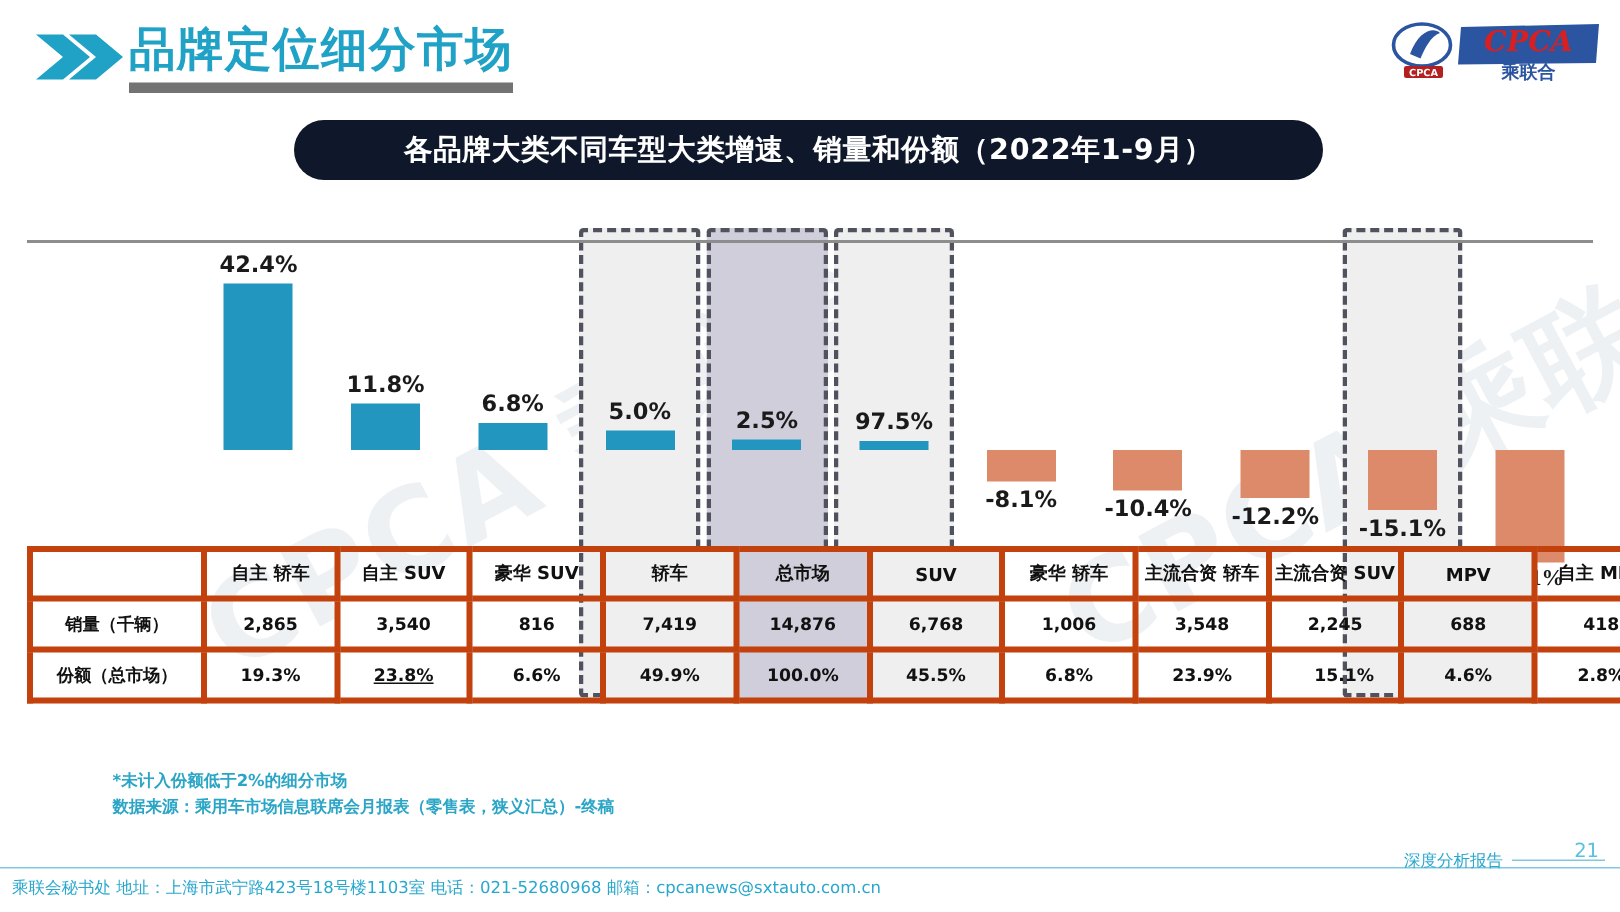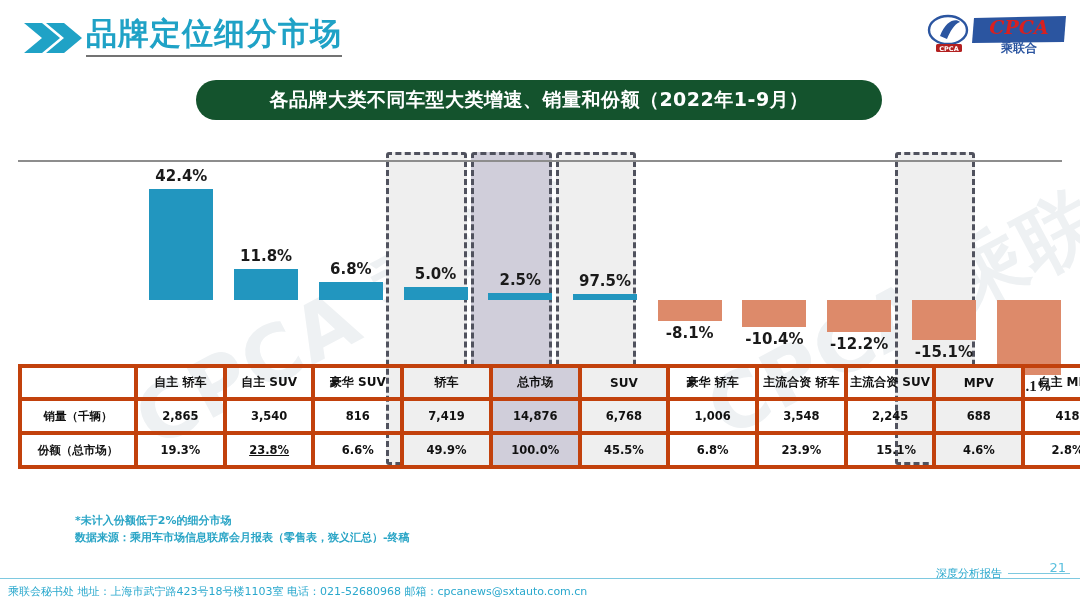--- a/index.html
+++ b/index.html
@@ -19,47 +19,47 @@
   }
   .wm1{left:118px;top:380px;font-size:78px;letter-spacing:2px;}
   .wm2{left:690px;top:370px;font-size:78px;letter-spacing:2px;}
 
   
   .hdr{position:absolute;left:0;top:0;width:1080px;height:68px;z-index:6;}
   .chev{position:absolute;left:22px;top:21px;width:62px;height:34px;}
   .hdr-title{
     position:absolute;left:86px;top:16px;
     font-size:31px;font-weight:700;color:#1FA2C6;letter-spacing:1px;
-    border-bottom:2px solid #737373;padding-bottom:3px;line-height:1.15;
+    border-bottom:7px solid #737373;padding-bottom:3px;line-height:1.15;
   }
   .logo{position:absolute;right:14px;top:10px;width:140px;height:46px;}
 
   
   .banner{
     position:absolute;left:196px;top:80px;width:686px;height:40px;
-    background:#14532d;border-radius:20px;color:#ffffff;
+    background:#0f172a;border-radius:20px;color:#ffffff;
     font-size:19px;font-weight:700;letter-spacing:.5px;
     display:flex;align-items:center;justify-content:center;z-index:5;
   }
 
   
   .plot{position:absolute;left:0;top:140px;width:1080px;height:230px;z-index:2;}
   .baseline{
     position:absolute;left:18px;top:160px;width:1044px;height:2px;
     background:#8d8d8d;z-index:3;
   }
 
   
   .hlbox{
     position:absolute;top:152px;height:313px;
     border:3px dashed #50525e;border-radius:3px;z-index:1;box-sizing:border-box;
   }
 
   
-  .bar{position:absolute;z-index:4;padding-left:18px;}
+  .bar{position:absolute;z-index:4;}
   .bar .val{
     position:absolute;left:50%;transform:translateX(-50%);
     font-size:15px;font-weight:700;color:#1a1a1a;white-space:nowrap;
   }
   .bar.pos .val{bottom:100%;margin-bottom:4px;}
   .bar.neg .val{top:100%;margin-top:3px;}
   .bar .rect{position:absolute;left:0;width:100%;}
   .bar.pos .rect{bottom:0;top:0;background:#2296BF;}
   .bar.neg .rect{top:0;bottom:0;background:#DD8A6A;}
 

